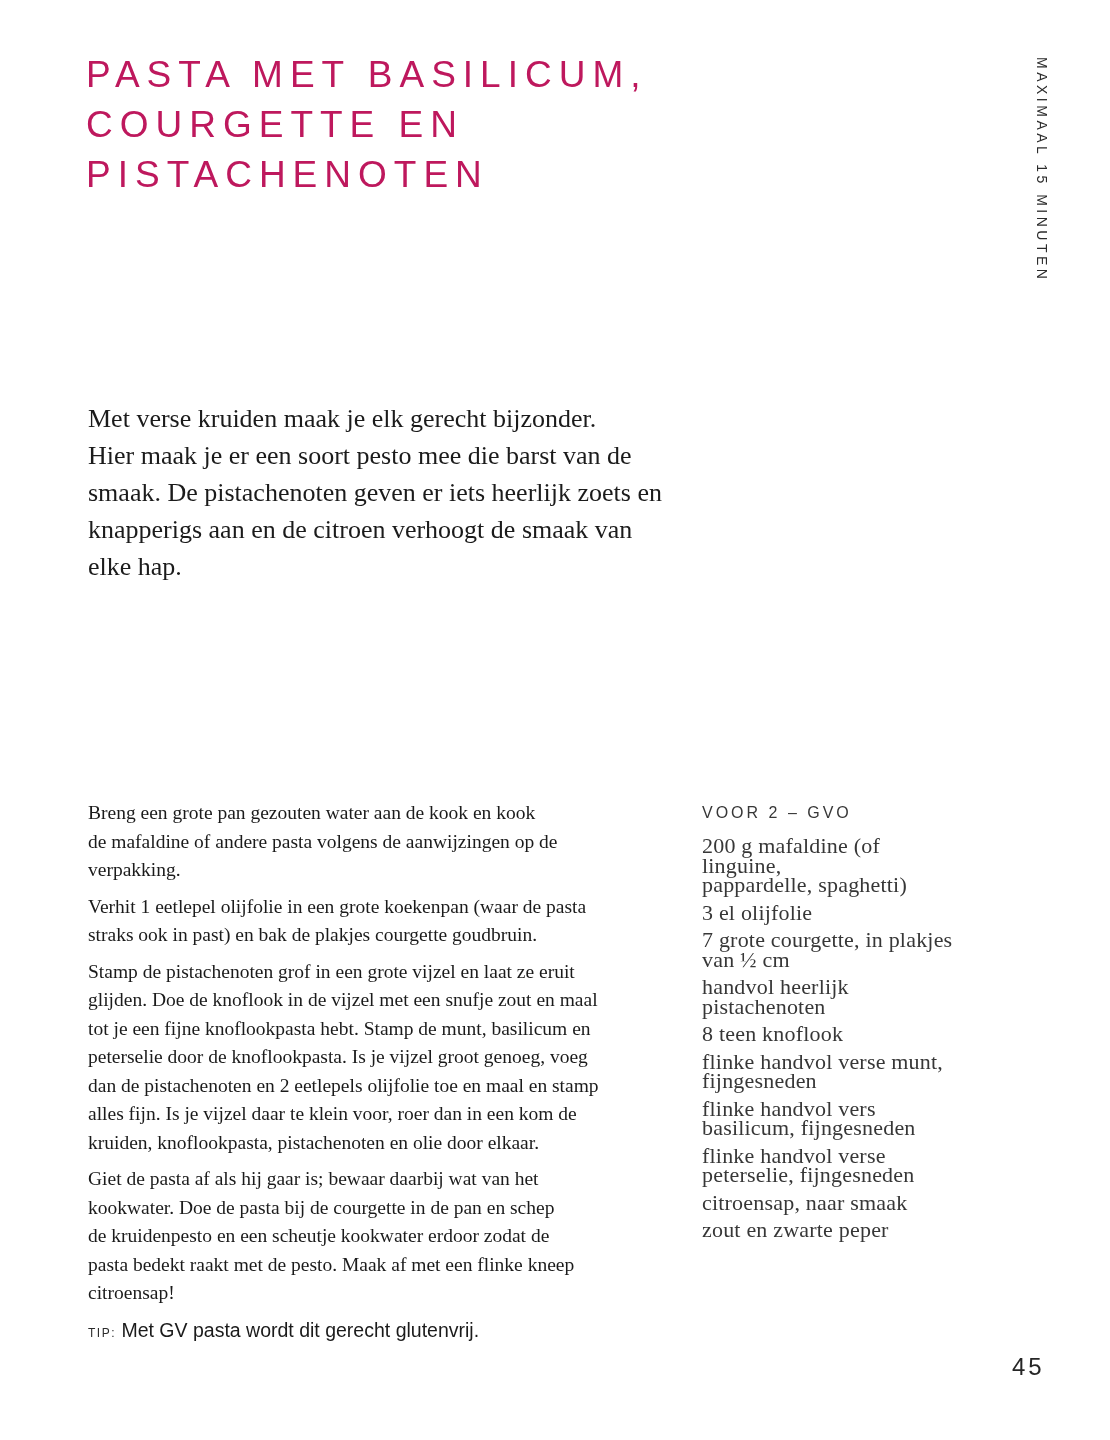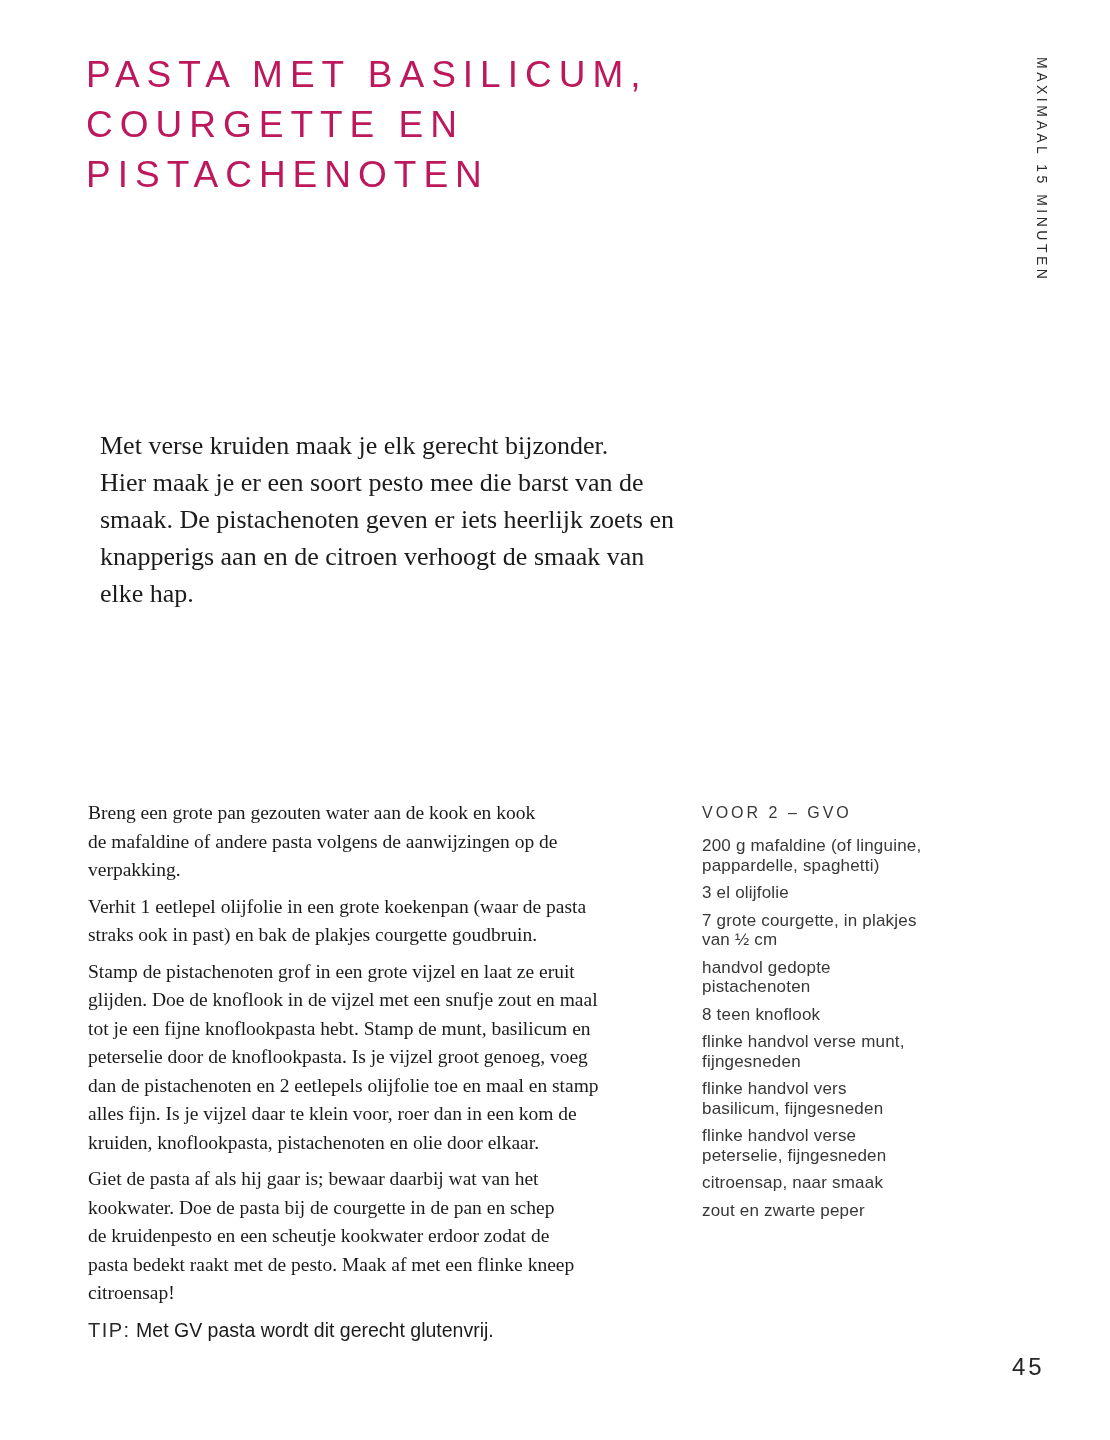--- a/index.html
+++ b/index.html
@@ -32,47 +32,46 @@
     transform: rotate(90deg);
     transform-origin: 0 0;
     font-size: 14px;
     letter-spacing: 3.5px;
     color: #2b2b2b;
     white-space: nowrap;
   }
   .recipe-intro {
     position: absolute;
     left: 88px;
-    top: 427px;
+    top: 400px;
     width: 745px;
     font-family: "Liberation Serif", serif;
     font-size: 26px;
     line-height: 37px;
     color: #1b1b1b;
     white-space: pre-line;
-    margin-left: 12px;
   }
   .instructions {
     position: absolute;
     left: 88px;
     top: 799px;
     width: 640px;
     font-family: "Liberation Serif", serif;
     font-size: 19.5px;
     line-height: 28.5px;
     color: #1b1b1b;
   }
   .instructions p {
     white-space: pre-line;
     margin-bottom: 8px;
   }
   .tip-line { margin-top: 3px; }
   .tip-label {
     font-family: "Liberation Sans", sans-serif;
-    font-size: 20px;
+    font-size: 12px;
     letter-spacing: 1.5px;
     color: #2b2b2b;
   }
   .tip-text {
     font-family: Liberation Sans, sans-serif;
     font-size: 19.5px;
     color: #1b1b1b;
   }
   .ingredients {
     position: absolute;
@@ -84,25 +83,26 @@
   }
   .ingredients-header {
     font-size: 16px;
     line-height: 18px;
     letter-spacing: 3px;
     margin-bottom: 14px;
     color: #373737;
   }
   .ingredients ul { list-style: none; }
   .ingredient {
-    font-size: 17px;
+    font-size: 22px;
     line-height: 19.5px;
     letter-spacing: 0.2px;
     margin-bottom: 8px;
     white-space: pre-line;
+    font-family: Liberation Serif, serif;
   }
   .page-number {
     position: absolute;
     left: 1012px;
     top: 1353px;
     font-size: 24px;
     letter-spacing: 3px;
     color: #262626;
   }
 </style>
@@ -145,21 +145,21 @@
   </div>
 
   <div class="ingredients">
     <div class="ingredients-header">VOOR 2 – GVO</div>
     <ul>
       <li class="ingredient">200 g mafaldine (of linguine,
 pappardelle, spaghetti)</li>
       <li class="ingredient">3 el olijfolie</li>
       <li class="ingredient">7 grote courgette, in plakjes
 van ½ cm</li>
-      <li class="ingredient">handvol gedopte
+      <li class="ingredient">handvol heerlijk
 pistachenoten</li>
       <li class="ingredient">8 teen knoflook</li>
       <li class="ingredient">flinke handvol verse munt,
 fijngesneden</li>
       <li class="ingredient">flinke handvol vers
 basilicum, fijngesneden</li>
       <li class="ingredient">flinke handvol verse
 peterselie, fijngesneden</li>
       <li class="ingredient">citroensap, naar smaak</li>
       <li class="ingredient">zout en zwarte peper</li>

